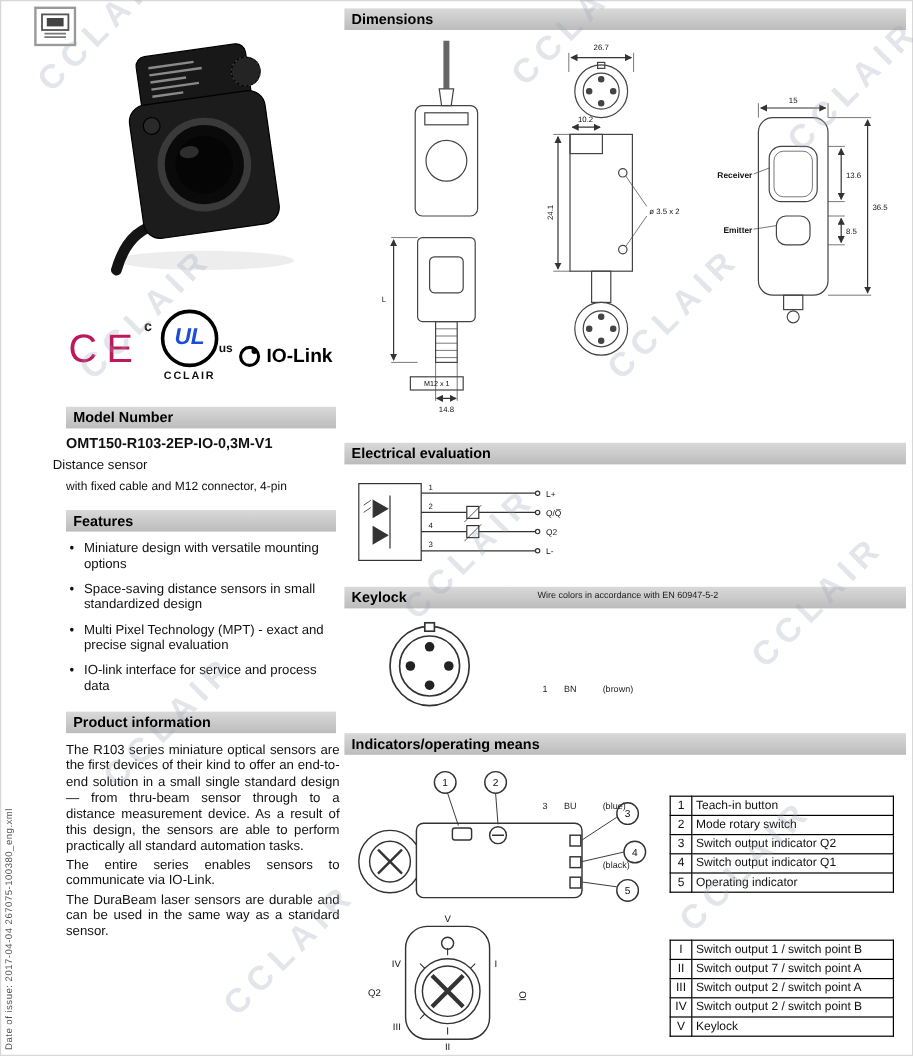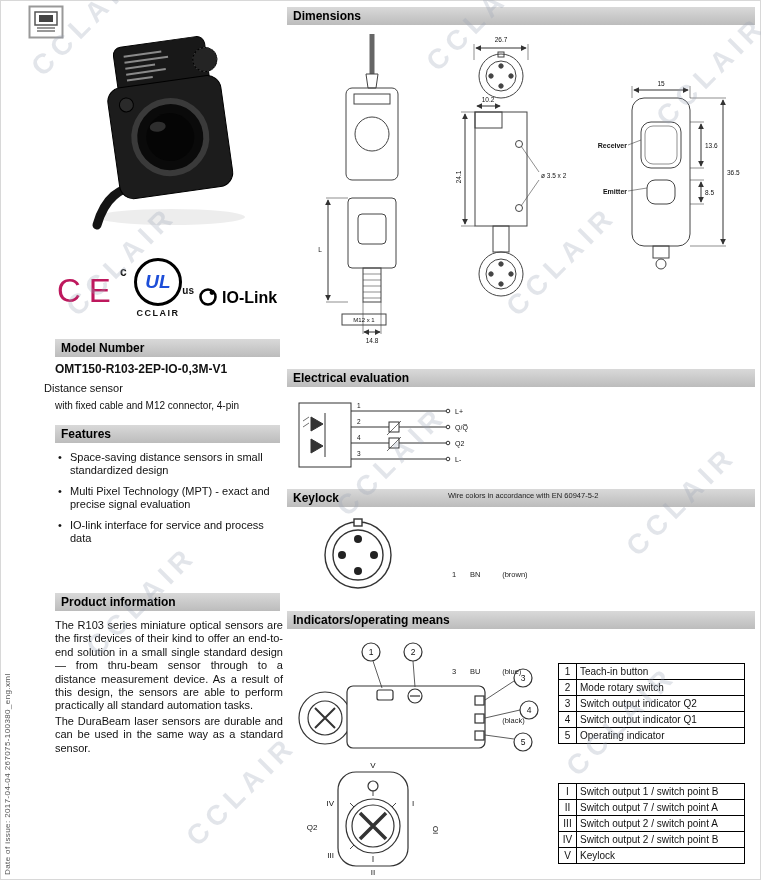--- a/index.html
+++ b/index.html
@@ -108,28 +108,30 @@
     <span class="iol-text">IO-Link</span>
   </div>
 
   <div class="bar bar-left" style="top:339px">Model Number</div>
   <div class="model-value">OMT150-R103-2EP-IO-0,3M-V1</div>
   <div class="model-type">Distance sensor</div>
   <div class="model-desc">with fixed cable and M12 connector, 4-pin</div>
 
   <div class="bar bar-left" style="top:425px">Features</div>
   <ul class="features-list">
+    <li>Miniature design with versatile mounting options</li>
     <li>Space-saving distance sensors in small standardized design</li>
     <li>Multi Pixel Technology (MPT) - exact and precise signal evaluation</li>
     <li>IO-link interface for service and process data</li>
   </ul>
 
   <div class="bar bar-left" style="top:593px">Product information</div>
   <div class="paras">
     <p>The R103 series miniature optical sensors are the first devices of their kind to offer an end-to-end solution in a small single standard design — from thru-beam sensor through to a distance measurement device. As a result of this design, the sensors are able to perform practically all standard automation tasks.</p>
+    <p>The entire series enables sensors to communicate via IO-Link.</p>
     <p>The DuraBeam laser sensors are durable and can be used in the same way as a standard sensor.</p>
   </div>
 
   <div class="bar bar-right" style="top:7px">Dimensions</div>
 
   <svg class="abs" style="left:287px;top:28px" width="468" height="335" viewBox="0 0 468 335">
     <defs>
       <marker id="arr" viewBox="0 0 8 8" refX="7" refY="4" markerWidth="6" markerHeight="6" orient="auto-start-reverse">
         <path d="M0,0 L8,4 L0,8 z" fill="#333"></path>
       </marker>

